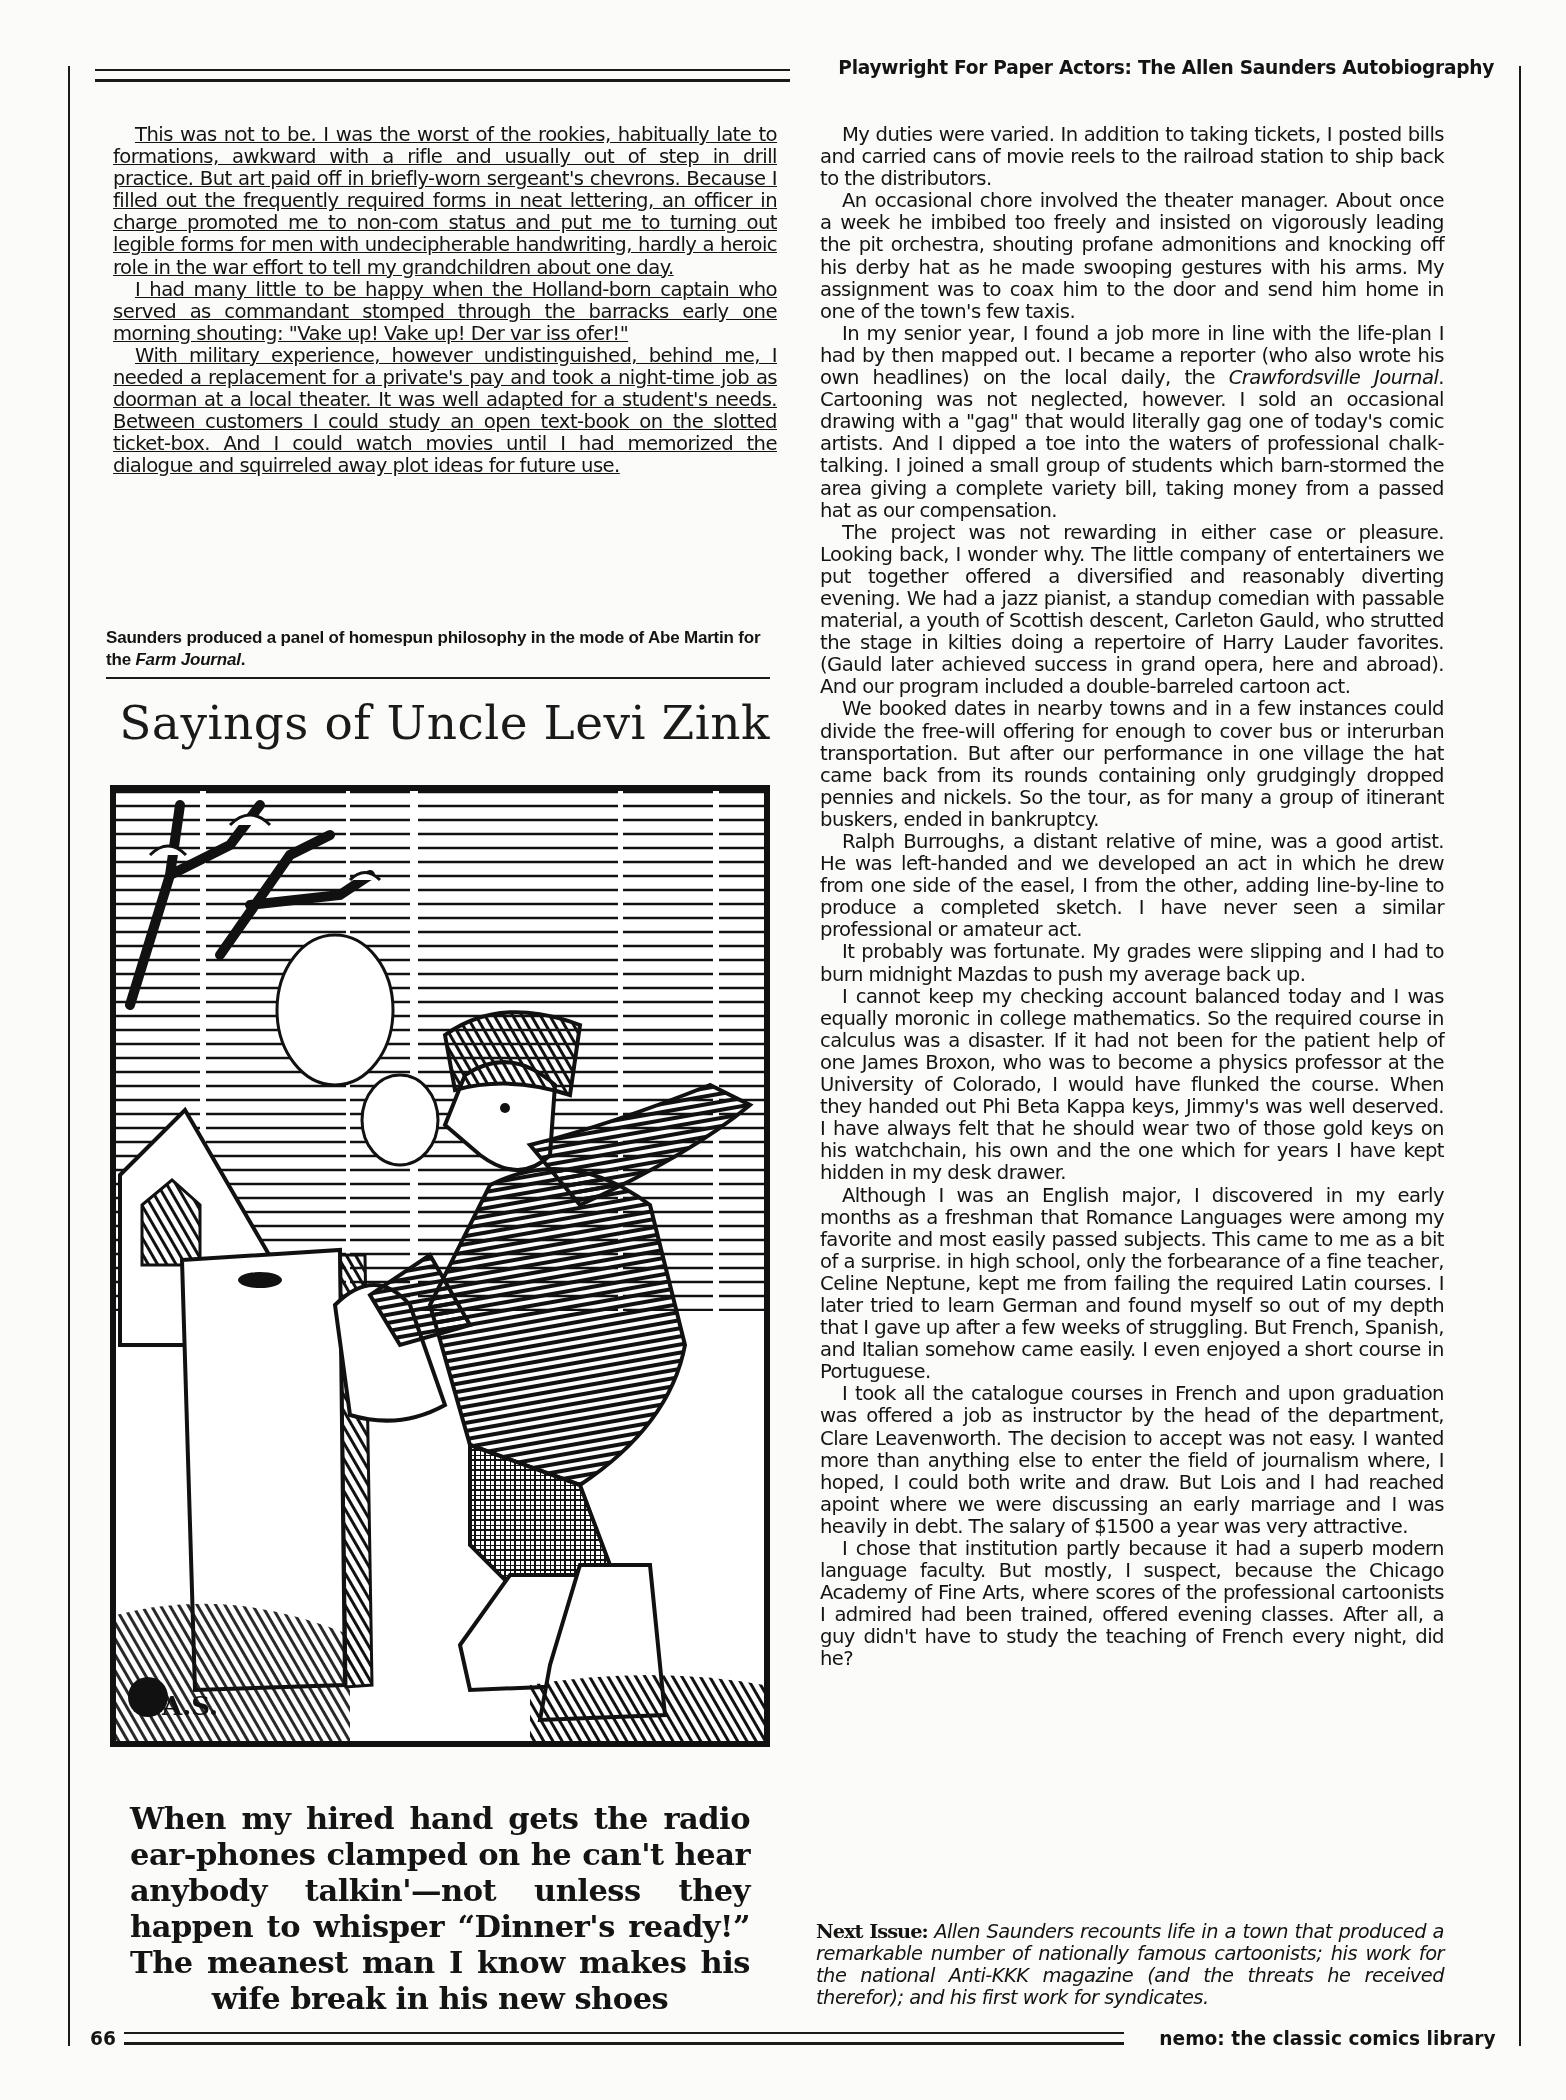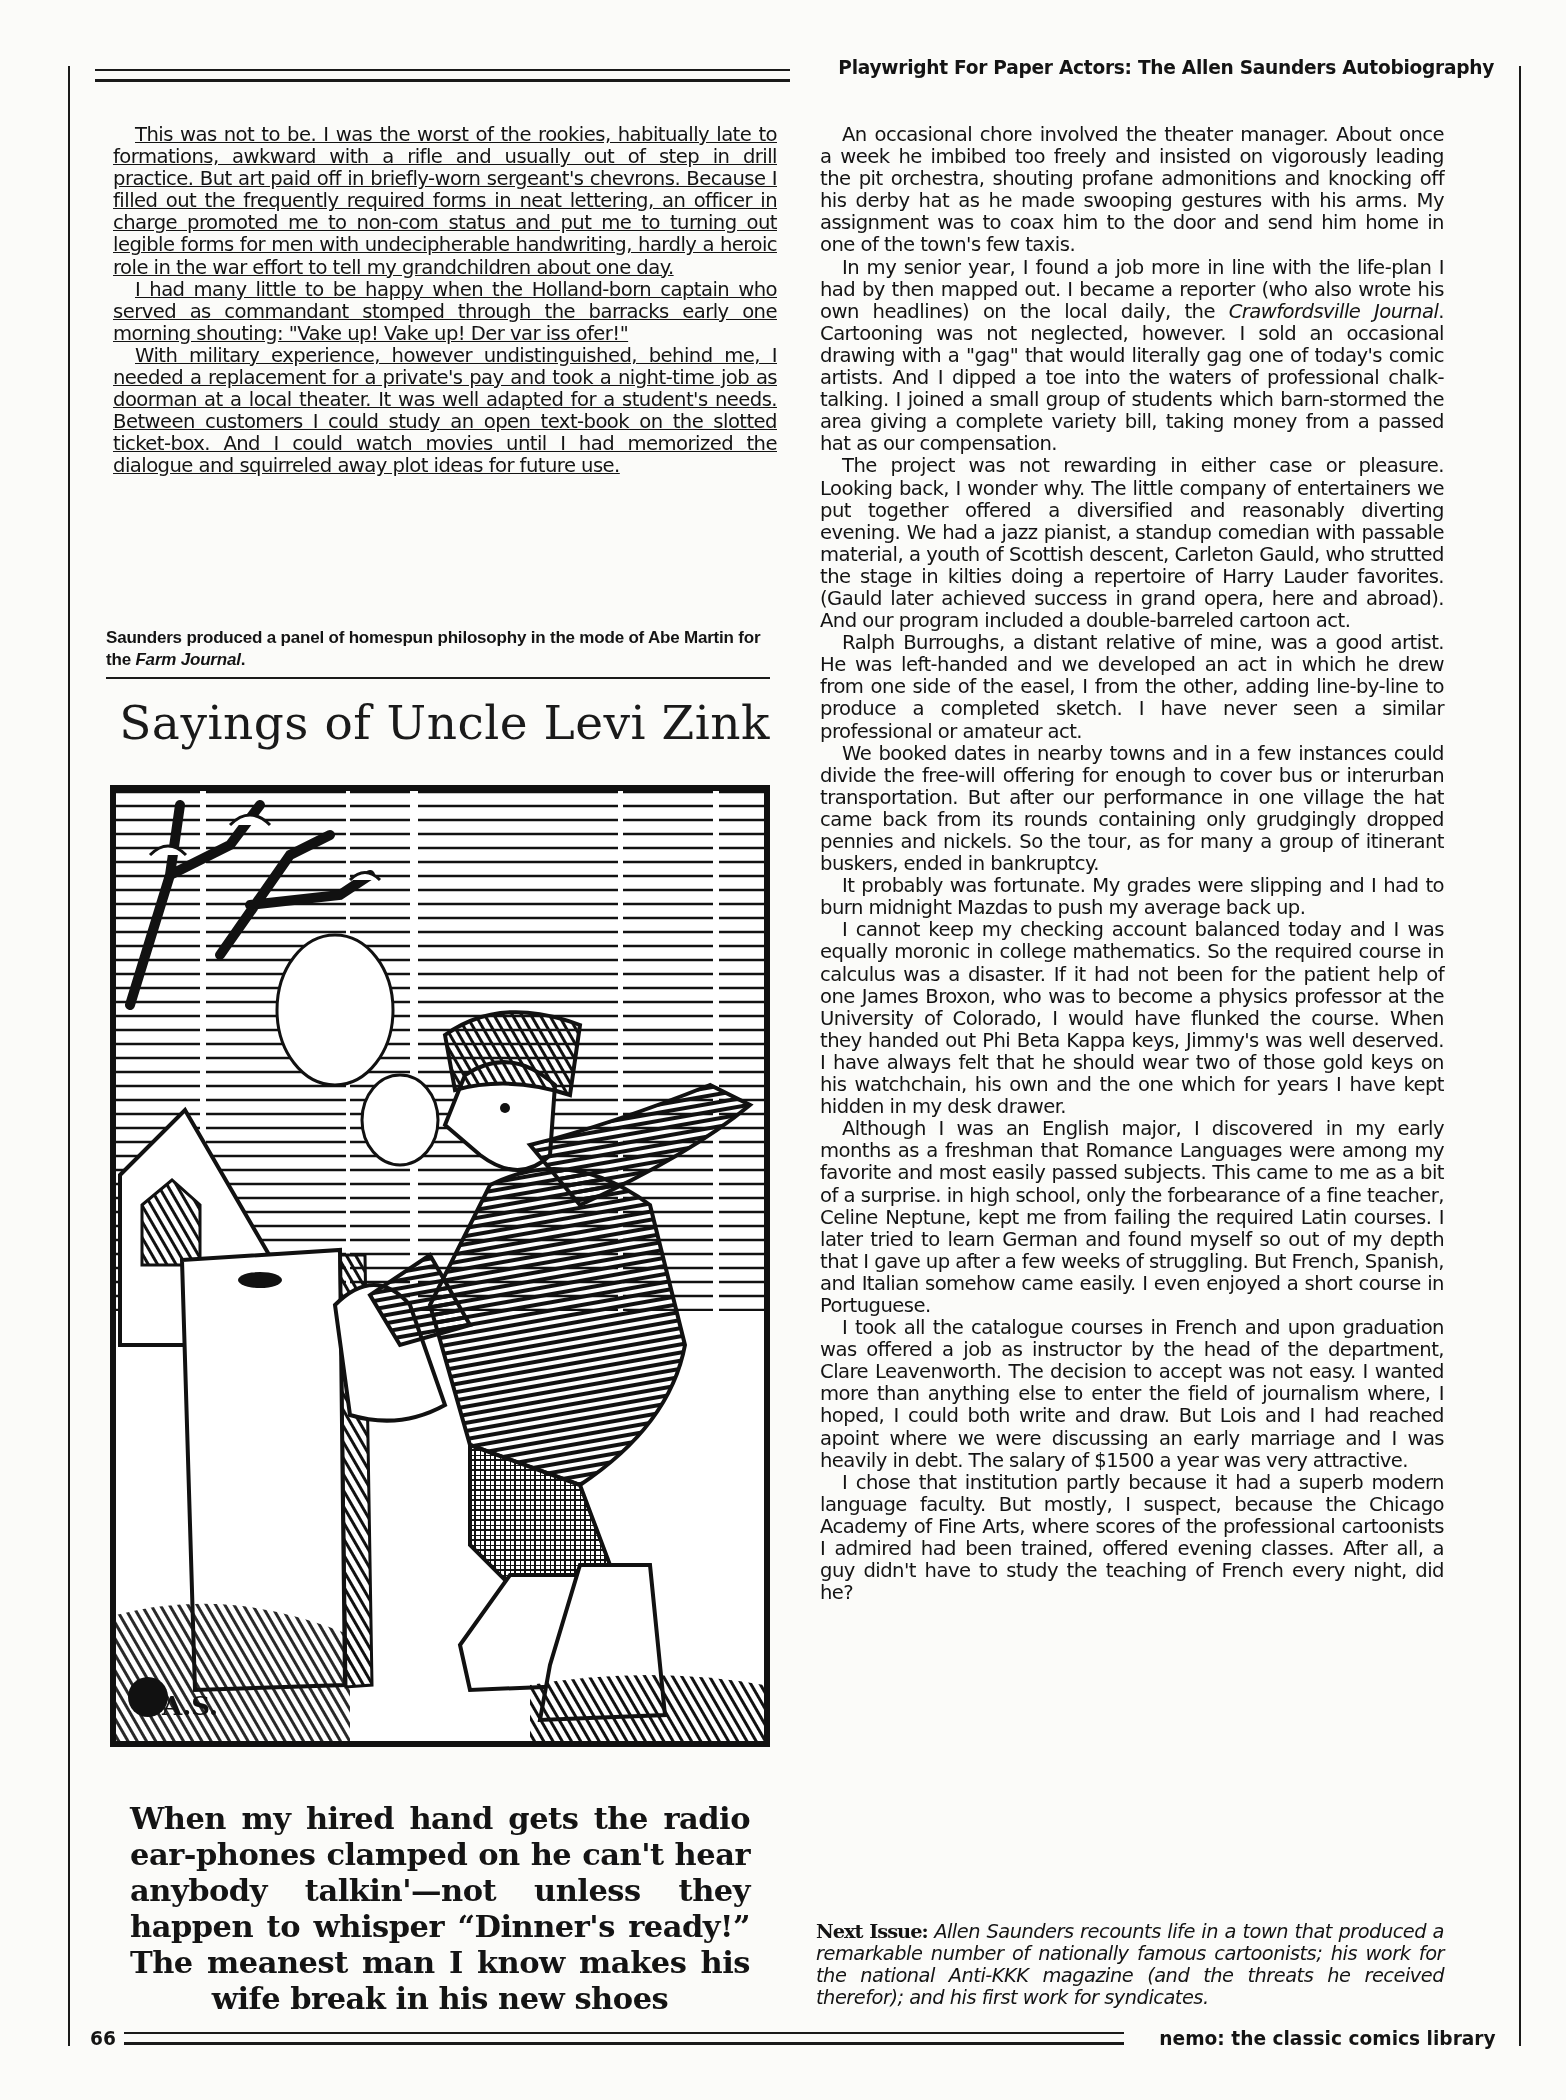--- a/index.html
+++ b/index.html
@@ -127,25 +127,26 @@
   <path d="M6 830 Q120 800 240 850 L240 956 L6 956 Z" fill="url(#hatch)" opacity="0.9"></path>
   <path d="M420 900 Q540 880 654 900 L654 956 L420 956 Z" fill="url(#hatch)"></path>
 
   <circle cx="38" cy="912" r="20" fill="#111"></circle>
   <text x="52" y="930" font-family="DejaVu Serif, serif" font-size="26" font-weight="bold" fill="#111">A.S.</text>
 </svg>
 
 <div class="panel-quote">When my hired hand gets the radio ear-phones clamped on he can't hear anybody talkin'—not unless they happen to whisper “Dinner's ready!” The meanest man I know makes his wife break in his new shoes</div>
 
 <div class="col" id="right-col">
+  <p>My duties were varied. In addition to taking tickets, I posted bills and carried cans of movie reels to the railroad station to ship back to the distributors.</p>
   <p>An occasional chore involved the theater manager. About once a week he imbibed too freely and insisted on vigorously leading the pit orchestra, shouting profane admonitions and knocking off his derby hat as he made swooping gestures with his arms. My assignment was to coax him to the door and send him home in one of the town's few taxis.</p>
   <p><span>In my senior year, I found a job more in line with the life-plan I had by then mapped out. I became a reporter (who also wrote his own headlines) on the local daily, the </span><i>Crawfordsville Journal</i><span>. Cartooning was not neglected, however. I sold an occasional drawing with a "gag" that would literally gag one of today's comic artists. And I dipped a toe into the waters of professional chalk-talking. I joined a small group of students which barn-stormed the area giving a complete variety bill, taking money from a passed hat as our compensation.</span></p>
   <p>The project was not rewarding in either case or pleasure. Looking back, I wonder why. The little company of entertainers we put together offered a diversified and reasonably diverting evening. We had a jazz pianist, a standup comedian with passable material, a youth of Scottish descent, Carleton Gauld, who strutted the stage in kilties doing a repertoire of Harry Lauder favorites. (Gauld later achieved success in grand opera, here and abroad). And our program included a double-barreled cartoon act.</p>
+  <p>We booked dates in nearby towns and in a few instances could divide the free-will offering for enough to cover bus or interurban transportation. But after our performance in one village the hat came back from its rounds containing only grudgingly dropped pennies and nickels. So the tour, as for many a group of itinerant buskers, ended in bankruptcy.</p>
   <p>Ralph Burroughs, a distant relative of mine, was a good artist. He was left-handed and we developed an act in which he drew from one side of the easel, I from the other, adding line-by-line to produce a completed sketch. I have never seen a similar professional or amateur act.</p>
-  <p>We booked dates in nearby towns and in a few instances could divide the free-will offering for enough to cover bus or interurban transportation. But after our performance in one village the hat came back from its rounds containing only grudgingly dropped pennies and nickels. So the tour, as for many a group of itinerant buskers, ended in bankruptcy.</p>
   <p>It probably was fortunate. My grades were slipping and I had to burn midnight Mazdas to push my average back up.</p>
   <p>I cannot keep my checking account balanced today and I was equally moronic in college mathematics. So the required course in calculus was a disaster. If it had not been for the patient help of one James Broxon, who was to become a physics professor at the University of Colorado, I would have flunked the course. When they handed out Phi Beta Kappa keys, Jimmy's was well deserved. I have always felt that he should wear two of those gold keys on his watchchain, his own and the one which for years I have kept hidden in my desk drawer.</p>
   <p>Although I was an English major, I discovered in my early months as a freshman that Romance Languages were among my favorite and most easily passed subjects. This came to me as a bit of a surprise. in high school, only the forbearance of a fine teacher, Celine Neptune, kept me from failing the required Latin courses. I later tried to learn German and found myself so out of my depth that I gave up after a few weeks of struggling. But French, Spanish, and Italian somehow came easily. I even enjoyed a short course in Portuguese.</p>
   <p>I took all the catalogue courses in French and upon graduation was offered a job as instructor by the head of the department, Clare Leavenworth. The decision to accept was not easy. I wanted more than anything else to enter the field of journalism where, I hoped, I could both write and draw. But Lois and I had reached apoint where we were discussing an early marriage and I was heavily in debt. The salary of $1500 a year was very attractive.</p>
   <p>I chose that institution partly because it had a superb modern language faculty. But mostly, I suspect, because the Chicago Academy of Fine Arts, where scores of the professional cartoonists I admired had been trained, offered evening classes. After all, a guy didn't have to study the teaching of French every night, did he?</p>
 </div>
 
 <div class="next-issue">
   <b>Next Issue:</b>
   <i>Allen Saunders recounts life in a town that produced a remarkable number of nationally famous cartoonists; his work for the national Anti-KKK magazine (and the threats he received therefor); and his first work for syndicates.</i>

